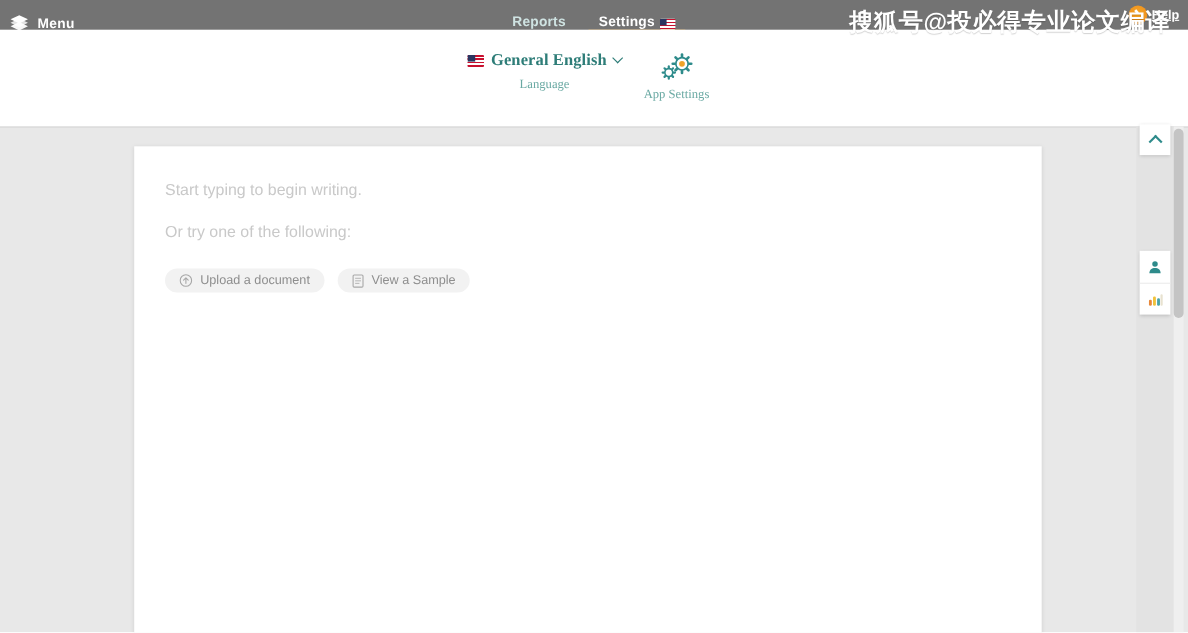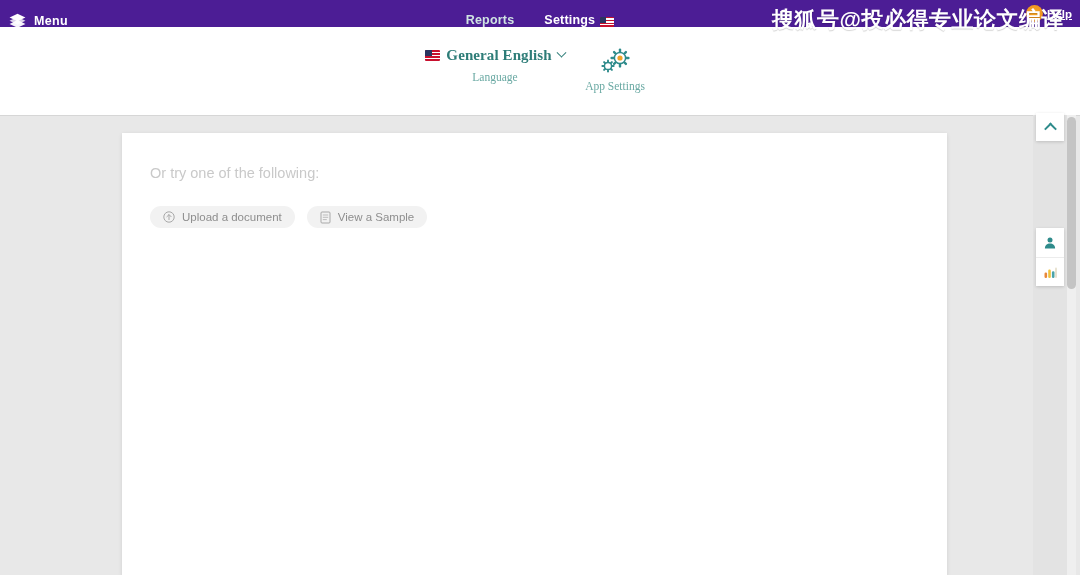--- a/index.html
+++ b/index.html
@@ -8,21 +8,21 @@
     overflow: hidden;
     font-family: "Liberation Sans", sans-serif;
     background: #ffffff;
   }
   .app { position: relative; width: 1080px; height: 575px; overflow: hidden; background:#fff; }
 
   
   .topbar {
     position: absolute; top: 0; left: 0;
     width: 1080px; height: 42px;
-    background: #4c1d95;
+    background: #737373;
     display: flex; align-items: center;
   }
   .brand { display:flex; align-items:center; gap:7px; padding-left: 8px; }
   .brand-logo { width: 19px; height: 17px; display:block; }
   .brand-label {
     color: #ffffff; font-size: 12.5px; font-weight: 700;
     letter-spacing: .35px;
   }
   .topnav {
     position:absolute; left: 0; right: 0; top: 0; height: 27px;
@@ -263,20 +263,21 @@
       </div>
 
     </div>
   </div>
 
   <div class="workspace">
 
     <div class="doc">
       <div class="doc-body">
 
+        <div class="hint-line">Start typing to begin writing.</div>
         <div class="hint-line">Or try one of the following:</div>
 
         <div class="btn-row">
           <div class="pill">
             <svg width="12" height="12" viewBox="0 0 12 12">
               <circle cx="6" cy="6" r="5.2" fill="none" stroke="#a8a8a8" stroke-width="1"></circle>
               <path d="M6 8.6 V3.8 M3.9 5.7 L6 3.6 L8.1 5.7" fill="none" stroke="#a8a8a8" stroke-width="1" stroke-linecap="round" stroke-linejoin="round"></path>
             </svg>
             <span>Upload a document</span>
           </div>

